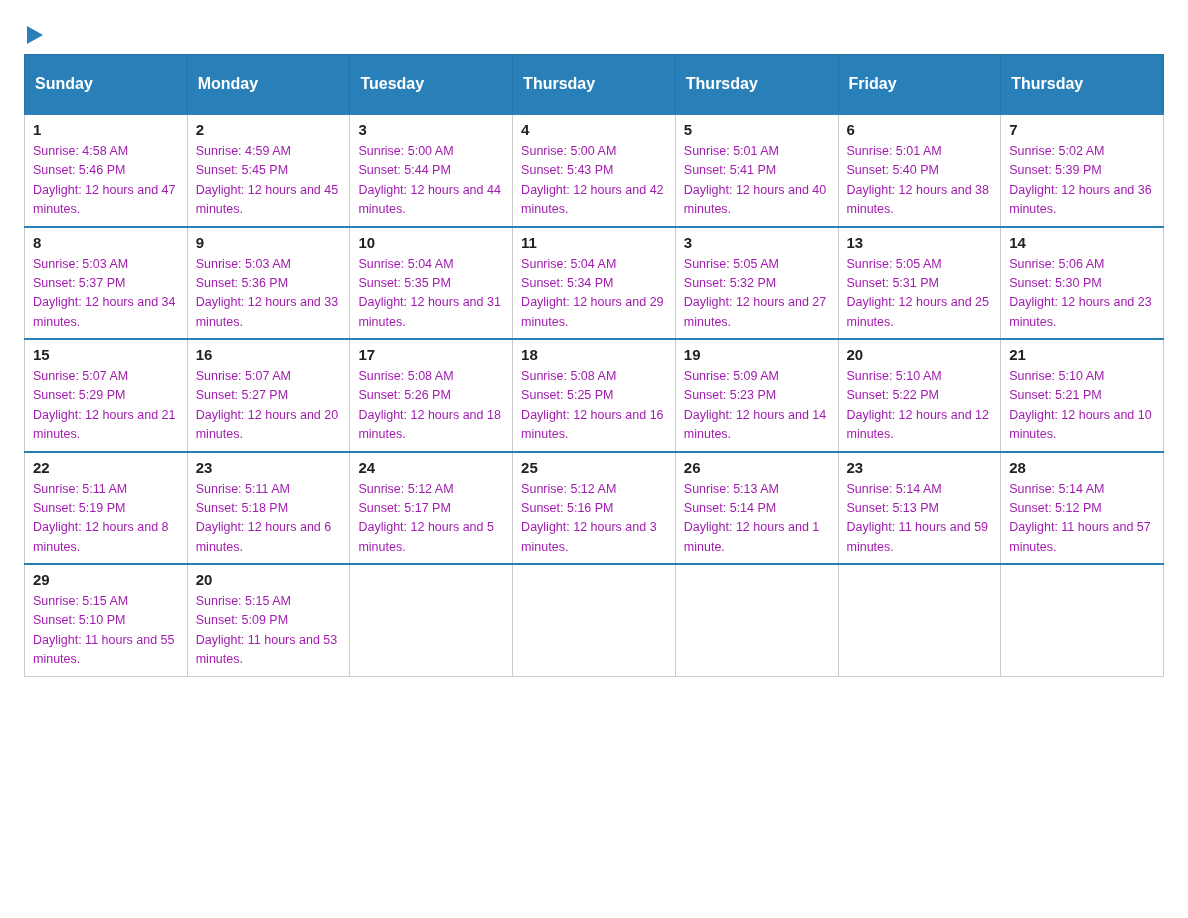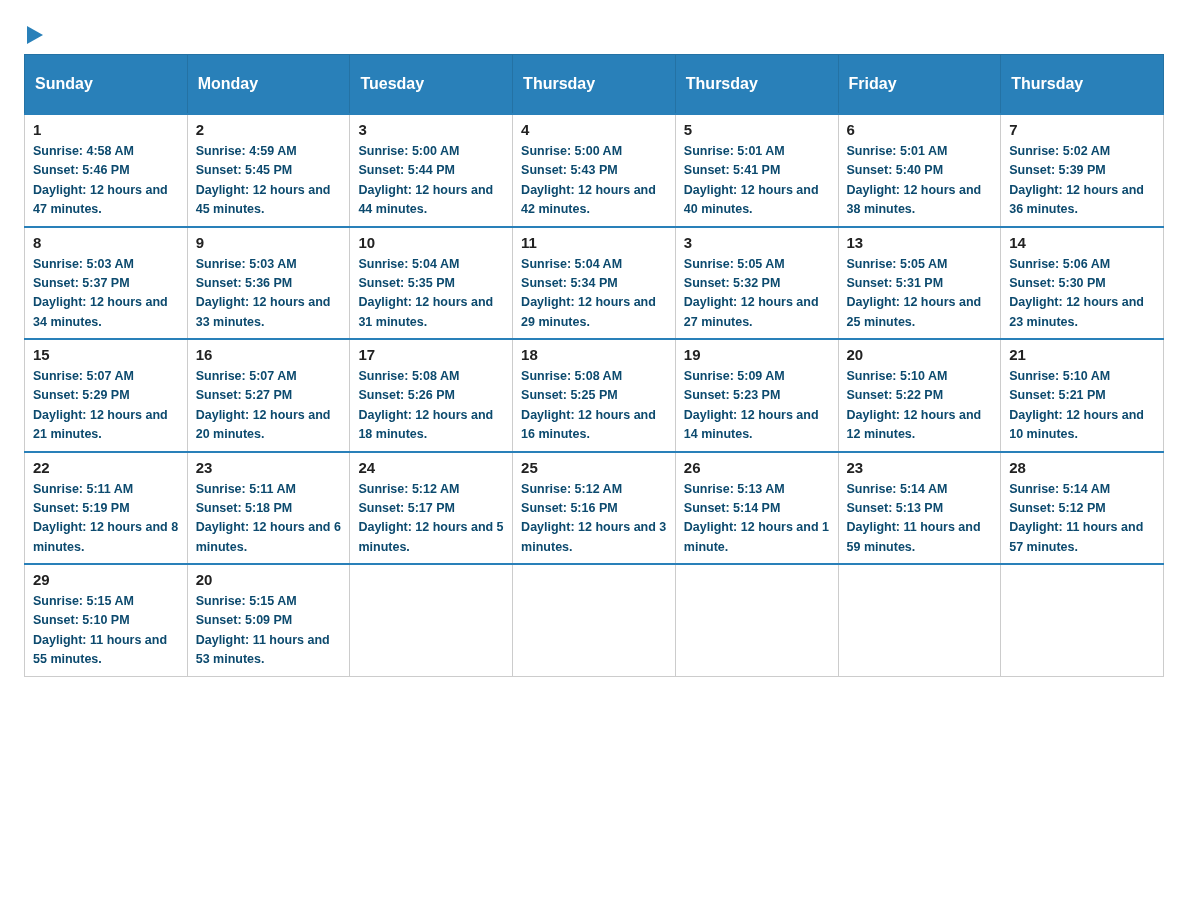--- a/index.html
+++ b/index.html
@@ -63,23 +63,22 @@
     }
     .day-number {
       font-size: 15px;
       font-weight: bold;
       color: #222;
       display: block;
       margin-bottom: 4px;
     }
     .day-info {
       font-size: 12.5px;
-      color: #0c4a6e;
+      color: #a21caf;
       line-height: 1.55;
-      font-weight: bold;
     }
     .empty-cell {
       background: #fff;
     }
   </style>
 </head>
 <body>
 
 <div class="header">
   <div class="logo">

